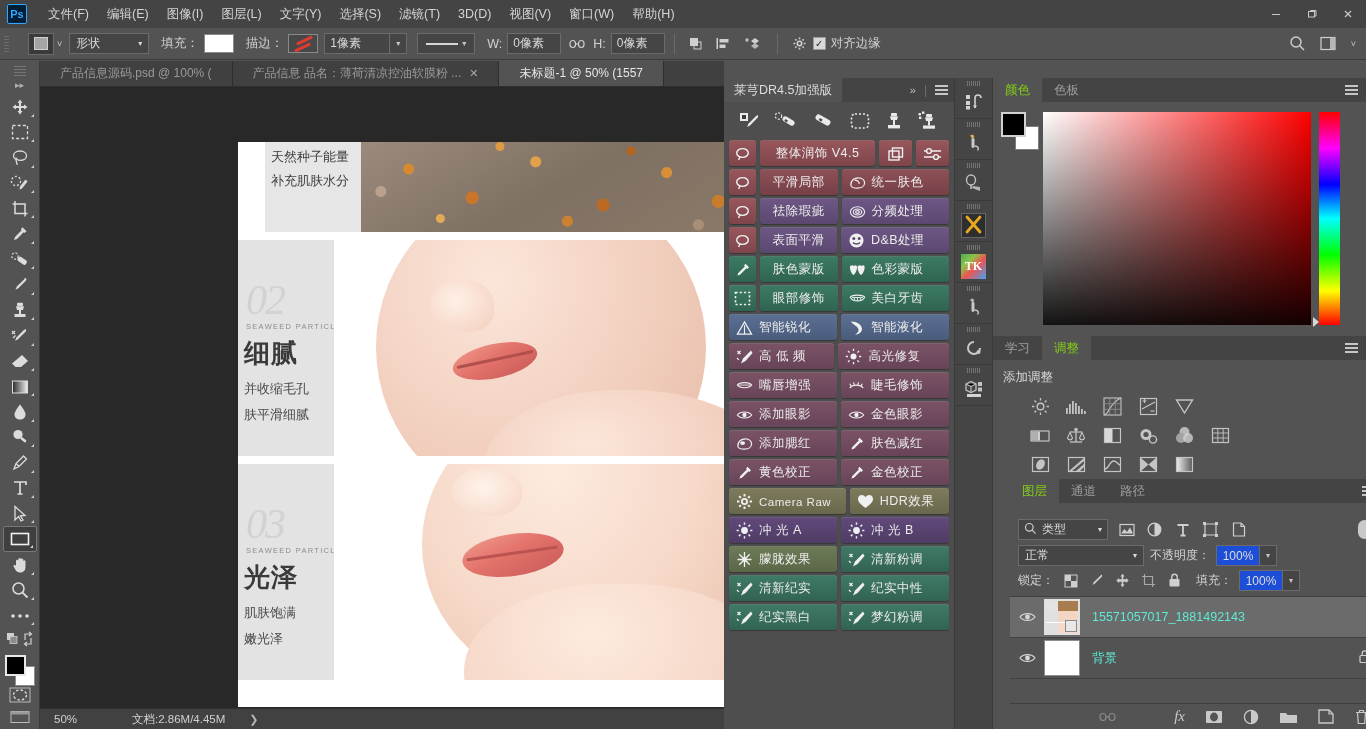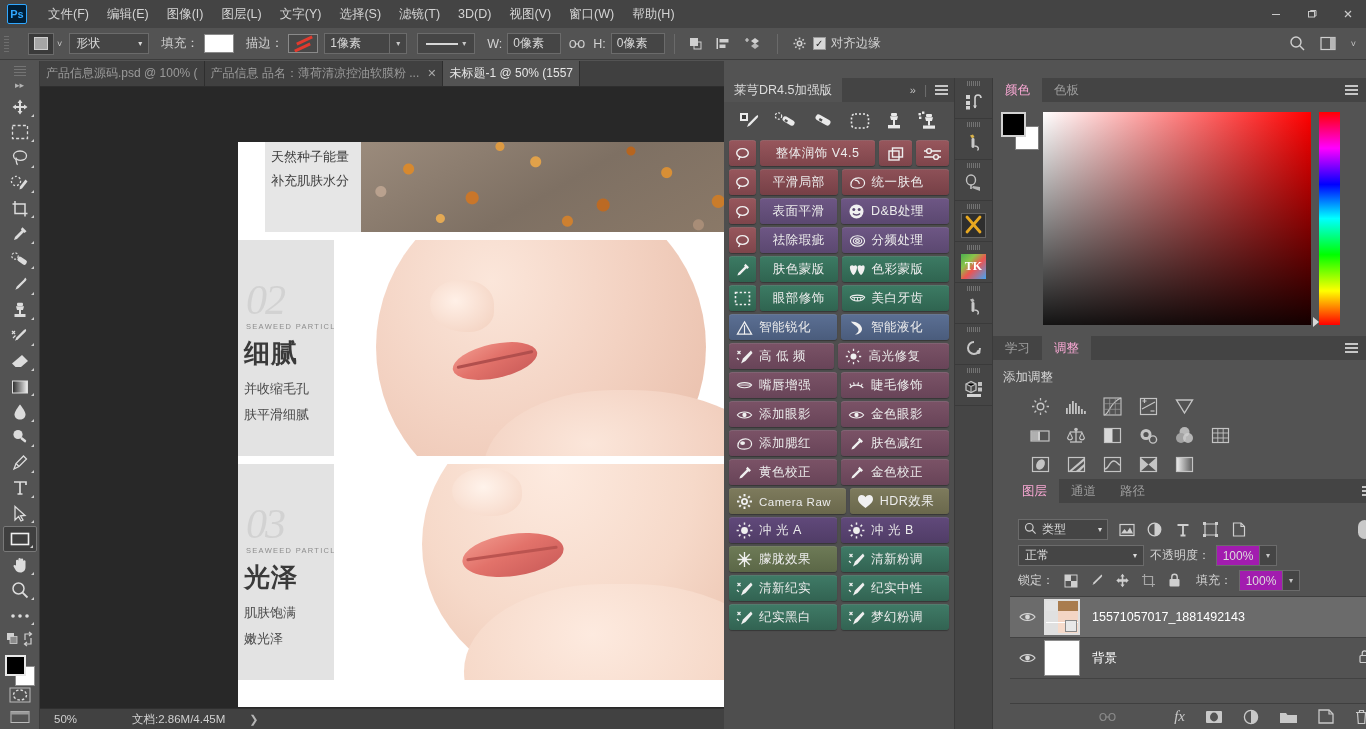--- a/index.html
+++ b/index.html
@@ -109,21 +109,21 @@
     background: #000; border: 2px solid #e8e8e8; }
   .qmask { width: 34px; height: 26px; display:flex; align-items:center; justify-content:center; }
 
   
   .tabstrip {
     position: absolute; left: 40px; top: 61px; width: 684px; height: 26px;
     background: #404040; display: flex; align-items: stretch;
     border-bottom: 1px solid #2e2e2e;
   }
   .doctab {
-    display: flex; align-items: center; gap: 8px; padding: 0 6px;
+    display: flex; align-items: center; gap: 8px; padding: 0 20px;
     background: #404040; color: #9a9a9a; font-size: 12px; white-space: nowrap;
     border-right: 1px solid #2e2e2e;
   }
   .doctab.active { background: #535353; color: #e6e6e6; }
   .doctab .x { font-size: 11px; color: #a8a8a8; }
 
   
   .canvaswrap {
     position: absolute; left: 40px; top: 87px; width: 684px; height: 621px;
     background: #282828; overflow: hidden;
@@ -245,21 +245,21 @@
     justify-content: flex-start; position: relative; }
   .dockgrip { width: 13px; height: 5px; margin-top: 3px;
     background-image: repeating-linear-gradient(to right, #737373 0 1px, transparent 1px 2px); }
   .dockicon { flex: 1; display: flex; align-items: center; justify-content: center; color: #bdbdbd; }
   .dockdiv { width: 38px; height: 1px; background: #3a3a3a; }
 
   
   .rightcol { position: absolute; left: 993px; top: 78px; width: 373px; height: 651px; background: #535353; }
   .pnl-tabbar { height: 24px; background: #444444; display: flex; align-items: stretch; position: relative; }
   .pnl-tab { padding: 0 12px; display: flex; align-items: center; font-size: 12.5px; color: #9e9e9e; }
-  .pnl-tab.active { background: #535353; color: #f9a8d4; }
+  .pnl-tab.active { background: #535353; color: #84cc16; }
   .pnl-menu { position: absolute; right: 8px; top: 7px; }
 
   .colorpanel { height: 258px; background: #535353; position: relative; }
   .colorbody { display: flex; padding: 10px 8px 0 8px; }
   .cp-swatches { position: relative; width: 42px; height: 40px; }
   .cp-swatches .bg2 { position: absolute; left: 14px; top: 14px; width: 24px; height: 24px; background: #fff; border: 1px solid #7e7e7e; }
   .cp-swatches .fg2 { position: absolute; left: 0; top: 0; width: 25px; height: 25px; background: #000; border: 2px solid #d2d2d2; }
   .cp-field { width: 268px; height: 213px; position: relative;
     background: linear-gradient(to right, #ffffff, #ff0000);
   }
@@ -281,32 +281,32 @@
   .lp-filters { display: flex; align-items: center; gap: 9px; padding: 16px 8px 4px 8px; }
   .lp-kindsel { width: 90px; height: 21px; background: #454545; border: 1px solid #6b6b6b;
     display: flex; align-items: center; gap: 5px; padding: 0 5px; font-size: 12px; color: #dcdcdc; }
   .lp-kindsel .cv { margin-left: auto; font-size: 8px; }
   .fic { width: 19px; height: 19px; display: flex; align-items: center; justify-content: center; color: #cfcfcf; }
   .lp-toggle { width: 13px; height: 19px; border-radius: 7px; background: #c9c9c9; margin-left: auto; margin-right: 4px; }
   .lp-blend { display: flex; align-items: center; gap: 6px; padding: 1px 8px 3px 8px; }
   .blendsel { width: 126px; height: 21px; background: #454545; border: 1px solid #6b6b6b;
     display: flex; align-items: center; padding: 0 6px; font-size: 12px; color: #dcdcdc; justify-content: space-between; }
   .smalllab { font-size: 12px; color: #d2d2d2; white-space: nowrap; }
-  .numbox { width: 44px; height: 21px; background: #a21caf; border: 1px solid #6b6b6b;
+  .numbox { width: 44px; height: 21px; background: #1d4ed8; border: 1px solid #6b6b6b;
     display: flex; align-items: center; justify-content: center; font-size: 12px; color: #dcdcdc; }
   .numcaret { width: 17px; height: 21px; background: #454545; border: 1px solid #6b6b6b; border-left: none;
     display: flex; align-items: center; justify-content: center; font-size: 8px; }
   .lp-lock { display: flex; align-items: center; gap: 7px; padding: 1px 8px 5px 8px; }
   .lp-list { border-top: 1px solid #3f3f3f; }
   .layerrow { height: 41px; display: flex; align-items: center; border-bottom: 1px solid #424242; }
   .layerrow.selected { background: #6b6b6b; }
   .eye { width: 34px; display: flex; align-items: center; justify-content: center; color: #d6d6d6; }
   .thumb { width: 36px; height: 36px; border: 1px solid #8e8e8e; background: #fff; overflow: hidden; position: relative; }
   .thumb.sel { border: 2px solid #e0e0e0; }
-  .lname { margin-left: 12px; font-size: 12.5px; color: #ffffff; }
+  .lname { margin-left: 12px; font-size: 12.5px; color: #5eead4; }
   .lock-ic { margin-left: auto; margin-right: 12px; color: #cfcfcf; }
   .lp-footer { position: absolute; left: 0; bottom: 0; width: 373px; height: 26px;
     background: #535353; border-top: 1px solid #3f3f3f;
     display: flex; align-items: center; justify-content: flex-end; gap: 20px; padding-right: 14px; }
   .fbtn { color: #c9c9c9; display: flex; align-items: center; }
   .fbtn.dim { color: #8a8a8a; }
 </style>
 </head>
 <body>
 
@@ -781,54 +781,54 @@
         </div>
 
         <div class="brow">
           <div class="icobtn">
             <svg width="16" height="14" viewBox="0 0 16 14">
                 <ellipse cx="7.5" cy="6" rx="5.8" ry="4.4" fill="none" stroke="#f0f0f0" stroke-width="1.4"></ellipse>
                 <path d="M5 9.8 L3.6 13" stroke="#f0f0f0" stroke-width="1.4"></path>
               </svg>
           </div>
           <div class="drbtn c-purple btn-main" style="justify-content:center;padding-left:0">
+            <span class="bl">祛除瑕疵</span>
+          </div>
+          <div class="drbtn c-purple btn-main">
+            <span class="bi">
+              <svg width="18" height="14" viewBox="0 0 18 14">
+                  <ellipse cx="9" cy="7" rx="7.5" ry="5.5" fill="none" stroke="#f0f0f0" stroke-width="1.2"></ellipse>
+                  <ellipse cx="9" cy="7" rx="4.5" ry="3.2" fill="none" stroke="#f0f0f0" stroke-width="1.2"></ellipse>
+                  <ellipse cx="9" cy="7" rx="2" ry="1.4" fill="none" stroke="#f0f0f0" stroke-width="1.2"></ellipse>
+                </svg>
+            </span>
+            <span class="bl">分频处理</span>
+          </div>
+        </div>
+
+        <div class="brow">
+          <div class="icobtn">
+            <svg width="16" height="14" viewBox="0 0 16 14">
+                <ellipse cx="7.5" cy="6" rx="5.8" ry="4.4" fill="none" stroke="#f0f0f0" stroke-width="1.4"></ellipse>
+                <path d="M5 9.8 L3.6 13" stroke="#f0f0f0" stroke-width="1.4"></path>
+              </svg>
+          </div>
+          <div class="drbtn c-purple btn-main" style="justify-content:center;padding-left:0">
             <span class="bl">表面平滑</span>
           </div>
           <div class="drbtn c-purple btn-main">
             <span class="bi">
               <svg width="17" height="17" viewBox="0 0 17 17">
                   <circle cx="8.5" cy="8.5" r="7" fill="#f0f0f0"></circle>
                   <circle cx="5.8" cy="6.5" r="1.5" fill="#5b4870"></circle>
                   <circle cx="11.2" cy="6.5" r="1.5" fill="#5b4870"></circle>
                   <path d="M5 10.5 C6.5 12.5 10.5 12.5 12 10.5" stroke="#5b4870" stroke-width="1.4" fill="none"></path>
                 </svg>
             </span>
             <span class="bl">D&amp;B处理</span>
-          </div>
-        </div>
-
-        <div class="brow">
-          <div class="icobtn">
-            <svg width="16" height="14" viewBox="0 0 16 14">
-                <ellipse cx="7.5" cy="6" rx="5.8" ry="4.4" fill="none" stroke="#f0f0f0" stroke-width="1.4"></ellipse>
-                <path d="M5 9.8 L3.6 13" stroke="#f0f0f0" stroke-width="1.4"></path>
-              </svg>
-          </div>
-          <div class="drbtn c-purple btn-main" style="justify-content:center;padding-left:0">
-            <span class="bl">祛除瑕疵</span>
-          </div>
-          <div class="drbtn c-purple btn-main">
-            <span class="bi">
-              <svg width="18" height="14" viewBox="0 0 18 14">
-                  <ellipse cx="9" cy="7" rx="7.5" ry="5.5" fill="none" stroke="#f0f0f0" stroke-width="1.2"></ellipse>
-                  <ellipse cx="9" cy="7" rx="4.5" ry="3.2" fill="none" stroke="#f0f0f0" stroke-width="1.2"></ellipse>
-                  <ellipse cx="9" cy="7" rx="2" ry="1.4" fill="none" stroke="#f0f0f0" stroke-width="1.2"></ellipse>
-                </svg>
-            </span>
-            <span class="bl">分频处理</span>
           </div>
         </div>
 
         <div class="brow">
           <div class="icobtn" style="background:linear-gradient(180deg,#3c7a63,#2f6450)">
             <svg width="16" height="16" viewBox="0 0 16 16">
                 <path d="M10.5 1.8 L14 5.3 L12.3 7 L11.5 6.2 L5 12.7 L2.4 13.6 L3.3 11 L9.8 4.5 L9 3.7 Z" fill="#f0f0f0"></path>
               </svg>
           </div>
           <div class="drbtn c-green btn-main" style="justify-content:center;padding-left:0">

